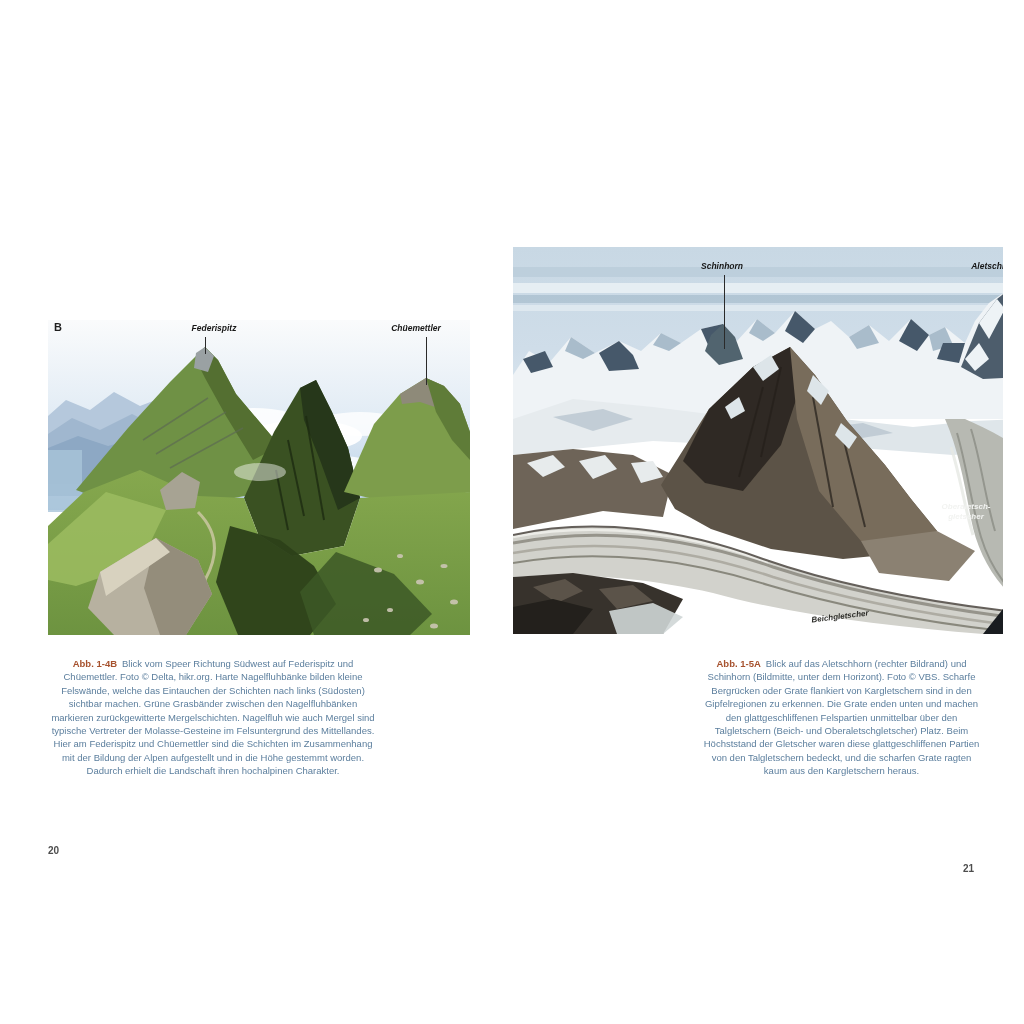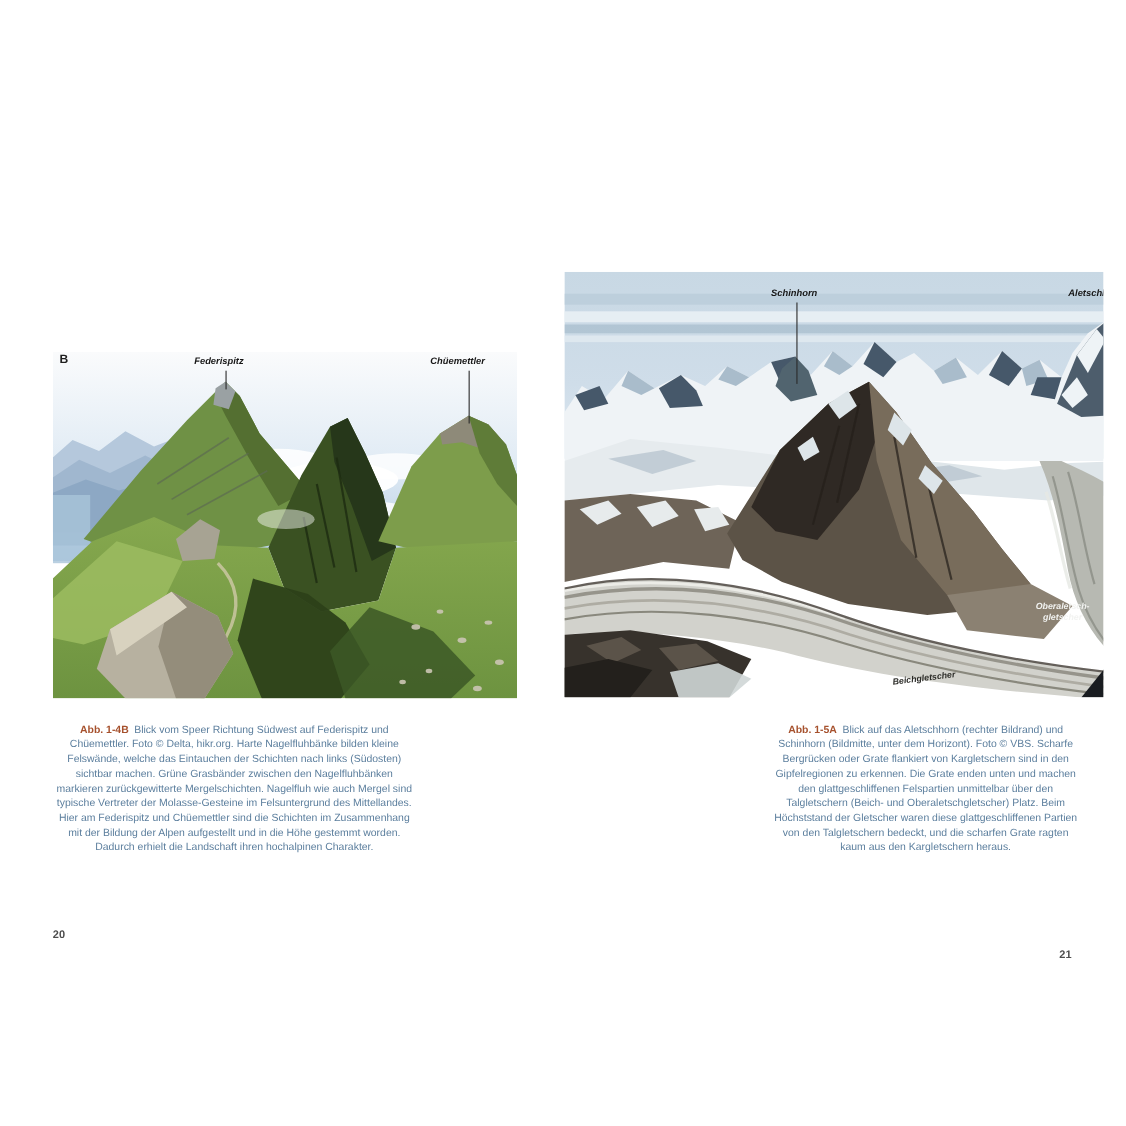--- a/index.html
+++ b/index.html
@@ -112,21 +112,21 @@
         <ellipse cx="352" cy="236" rx="3" ry="2"></ellipse>
         <ellipse cx="372" cy="262" rx="4" ry="2.5"></ellipse>
         <ellipse cx="396" cy="246" rx="3.5" ry="2"></ellipse>
         <ellipse cx="406" cy="282" rx="4" ry="2.5"></ellipse>
         <ellipse cx="342" cy="290" rx="3" ry="2"></ellipse>
         <ellipse cx="386" cy="306" rx="4" ry="2.5"></ellipse>
         <ellipse cx="318" cy="300" rx="3" ry="2"></ellipse>
       </g>
     </svg>
     <span class="fig-letter">B</span>
-    <div class="peak-label" style="left:151px;top:3px;">
+    <div class="peak-label" style="left:166px;top:3px;">
       <span>Federispitz</span>
     </div>
     <div class="leader" style="left:157px;top:17px;height:17px;"></div>
     <div class="peak-label" style="left:368px;top:3px;">
       <span>Chüemettler</span>
     </div>
     <div class="leader" style="left:378px;top:17px;height:48px;"></div>
   </div>
 
   <div class="photo" style="left:513px;top:247px;width:490px;height:387px;">
@@ -228,21 +228,21 @@
       <polygon points="470,387 511,336 511,387" fill="#191c20"></polygon>
     </svg>
     <div class="peak-label" style="left:209px;top:14px;">
       <span>Schinhorn</span>
     </div>
     <div class="leader" style="left:211px;top:28px;height:74px;"></div>
     <div class="peak-label" style="left:483px;top:14px;">
       <span>Aletschhorn</span>
     </div>
     <div class="leader" style="left:497px;top:28px;height:14px;"></div>
-    <div class="glacier-label white" style="left:453px;top:255px;margin-top:45px;">
+    <div class="glacier-label white" style="left:453px;top:255px;">
       <span style="display:block;">Oberaletsch-</span>
       <span style="display:block;">gletscher</span>
     </div>
     <div class="glacier-label dark" style="left:327px;top:365px;transform:translateX(-50%) rotate(-7deg);">
       <span>Beichgletscher</span>
     </div>
   </div>
 
   <div class="caption" style="left:48px;top:657px;width:330px;">
     <span class="cap-label">Abb. 1-4B</span><span>Blick vom Speer Richtung Südwest auf Federispitz und Chüemettler. Foto © Delta, hikr.org. Harte Nagelfluhbänke bilden kleine Felswände, welche das Eintauchen der Schichten nach links (Südosten) sichtbar machen. Grüne Grasbänder zwischen den Nagelfluhbänken markieren zurückgewitterte Mergelschichten. Nagelfluh wie auch Mergel sind typische Vertreter der Molasse-Gesteine im Felsuntergrund des Mittellandes. Hier am Federispitz und Chüemettler sind die Schichten im Zusammenhang mit der Bildung der Alpen aufgestellt und in die Höhe gestemmt worden. Dadurch erhielt die Landschaft ihren hochalpinen Charakter.</span>

